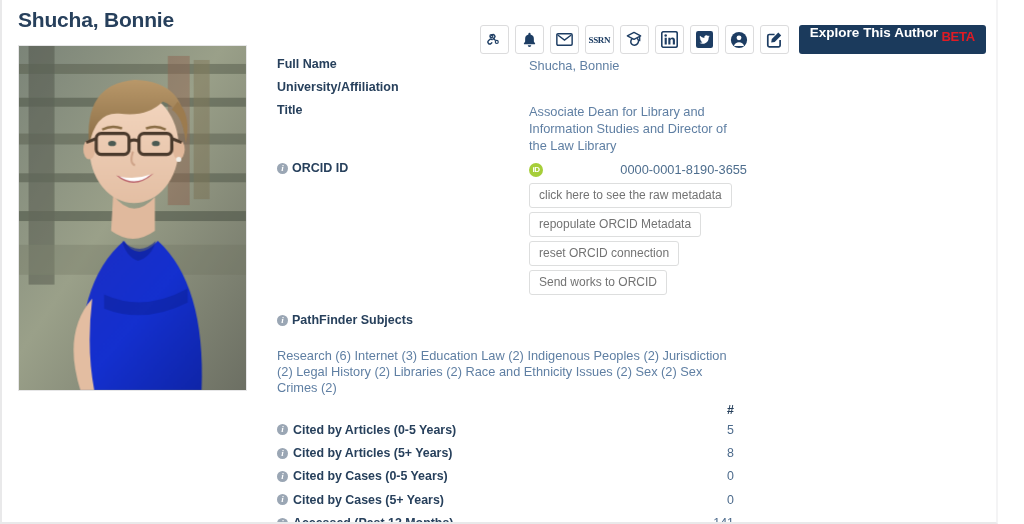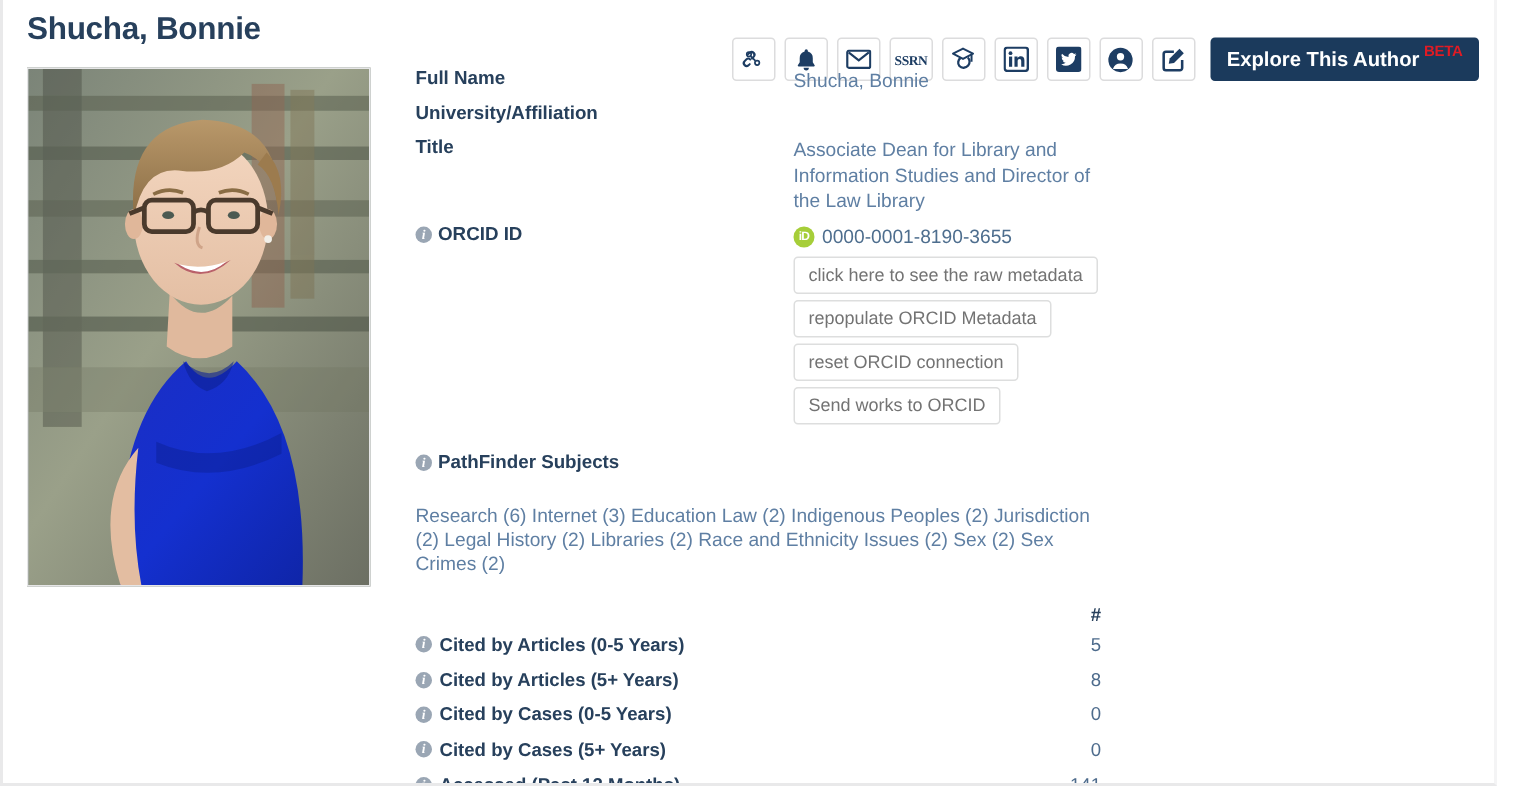--- a/index.html
+++ b/index.html
@@ -70,27 +70,26 @@
     height: 29px;
     background: #1b3a5c;
     color: #ffffff;
     border: none;
     border-radius: 3px;
     font-family: "Liberation Sans", sans-serif;
     font-size: 13.5px;
     font-weight: bold;
     padding: 0 11px;
     display: flex;
-    align-items: center;
     cursor: pointer;
     white-space: nowrap;
   }
   .beta-sup {
     color: #e01b24;
-    font-size: 10px;
+    font-size: 13px;
     font-weight: bold;
     margin-left: 3px;
     align-self: flex-start;
     margin-top: 4px;
     letter-spacing: -0.2px;
   }
 
   
   .content {
     position: relative;
@@ -100,21 +99,21 @@
     left: 16px; top: 0px;
     width: 229px; height: 346px;
     border: 1px solid #e6e6e7;
     overflow: hidden;
     background: #6f7a70;
   }
   .photo-canvas { width: 100%; height: 100%; display: block; }
 
   .details {
     position: absolute;
-    left: 275px; top: 0px;
+    left: 275px; top: 12px;
     width: 470px;
   }
   .field-row {
     position: relative;
     min-height: 23px;
     margin-bottom: 0px;
   }
   .field-label {
     position: absolute;
     left: 0; top: 0;
@@ -147,20 +146,21 @@
     text-align: center;
     flex: none;
   }
 
   .orcid-line {
     display: flex;
     align-items: center;
     gap: 5px;
     font-size: 12.8px;
     color: #4e6e8e;
+    justify-content: space-between;
   }
   .orcid-badge {
     width: 14px; height: 14px;
     border-radius: 50%;
     background: #a6ce39;
     color: #fff;
     font-size: 8px;
     font-weight: bold;
     line-height: 14px;
     text-align: center;

